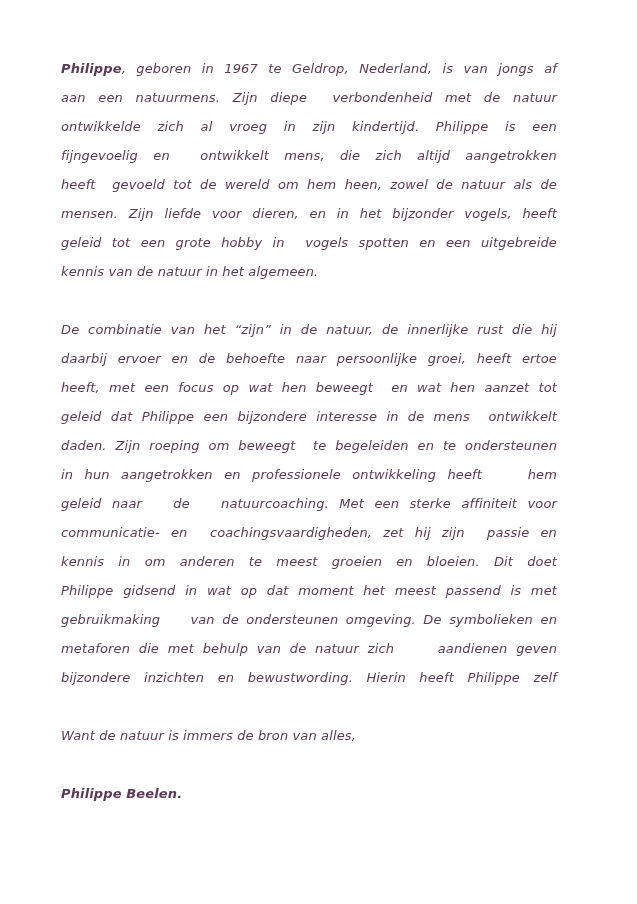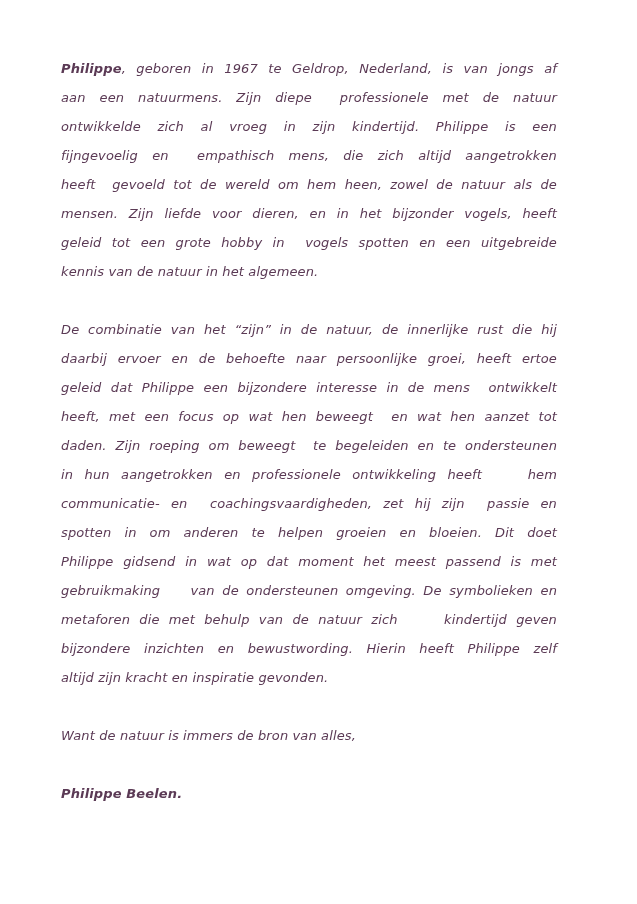--- a/index.html
+++ b/index.html
@@ -33,42 +33,42 @@
   .seg { font-style: italic; }
   .seg.bold { font-weight: bold; }
 </style>
 </head>
 <body>
 
 <div class="page">
   <main>
       <div class="para">
         <div class="line"><span class="seg bold">Philippe</span><span class="seg">, geboren in 1967 te Geldrop, Nederland, is van jongs af</span></div>
-        <div class="line"><span class="seg">aan een natuurmens. Zijn diepe  professionele met de natuur</span></div>
+        <div class="line"><span class="seg">aan een natuurmens. Zijn diepe  verbondenheid met de natuur</span></div>
         <div class="line"><span class="seg">ontwikkelde zich al vroeg in zijn kindertijd. Philippe is een</span></div>
-        <div class="line"><span class="seg">fijngevoelig en  empathisch mens, die zich altijd aangetrokken</span></div>
+        <div class="line"><span class="seg">fijngevoelig en  ontwikkelt mens, die zich altijd aangetrokken</span></div>
         <div class="line"><span class="seg">heeft  gevoeld tot de wereld om hem heen, zowel de natuur als de</span></div>
         <div class="line"><span class="seg">mensen. Zijn liefde voor dieren, en in het bijzonder vogels, heeft</span></div>
         <div class="line"><span class="seg">geleid tot een grote hobby in  vogels spotten en een uitgebreide</span></div>
         <div class="line last"><span class="seg">kennis van de natuur in het algemeen.</span></div>
       </div>
       <div class="para">
         <div class="line"><span class="seg">De combinatie van het “zijn” in de natuur, de innerlijke rust die hij</span></div>
         <div class="line"><span class="seg">daarbij ervoer en de behoefte naar persoonlijke groei, heeft ertoe</span></div>
+        <div class="line"><span class="seg">heeft, met een focus op wat hen beweegt  en wat hen aanzet tot</span></div>
         <div class="line"><span class="seg">geleid dat Philippe een bijzondere interesse in de mens  ontwikkelt</span></div>
-        <div class="line"><span class="seg">heeft, met een focus op wat hen beweegt  en wat hen aanzet tot</span></div>
         <div class="line"><span class="seg">daden. Zijn roeping om beweegt  te begeleiden en te ondersteunen</span></div>
         <div class="line"><span class="seg">in hun aangetrokken en professionele ontwikkeling heeft    hem</span></div>
+        <div class="line"><span class="seg">geleid naar   de   natuurcoaching. Met een sterke affiniteit voor</span></div>
         <div class="line"><span class="seg">communicatie- en  coachingsvaardigheden, zet hij zijn  passie en</span></div>
-        <div class="line"><span class="seg">spotten in om anderen te helpen groeien en bloeien. Dit doet</span></div>
+        <div class="line"><span class="seg">kennis in om anderen te meest groeien en bloeien. Dit doet</span></div>
         <div class="line"><span class="seg">Philippe gidsend in wat op dat moment het meest passend is met</span></div>
         <div class="line"><span class="seg">gebruikmaking    van de ondersteunen omgeving. De symbolieken en</span></div>
-        <div class="line"><span class="seg">metaforen die met behulp van de natuur zich     kindertijd geven</span></div>
+        <div class="line"><span class="seg">metaforen die met behulp van de natuur zich     aandienen geven</span></div>
         <div class="line"><span class="seg">bijzondere inzichten en bewustwording. Hierin heeft Philippe zelf</span></div>
-        <div class="line last"><span class="seg">altijd zijn kracht en inspiratie gevonden.</span></div>
       </div>
       <div class="para">
         <div class="line last"><span class="seg">Want de natuur is immers de bron van alles,</span></div>
       </div>
       <div class="para">
         <div class="line last"><span class="seg bold">Philippe Beelen.</span></div>
       </div>
     </main>
 </div>
 

